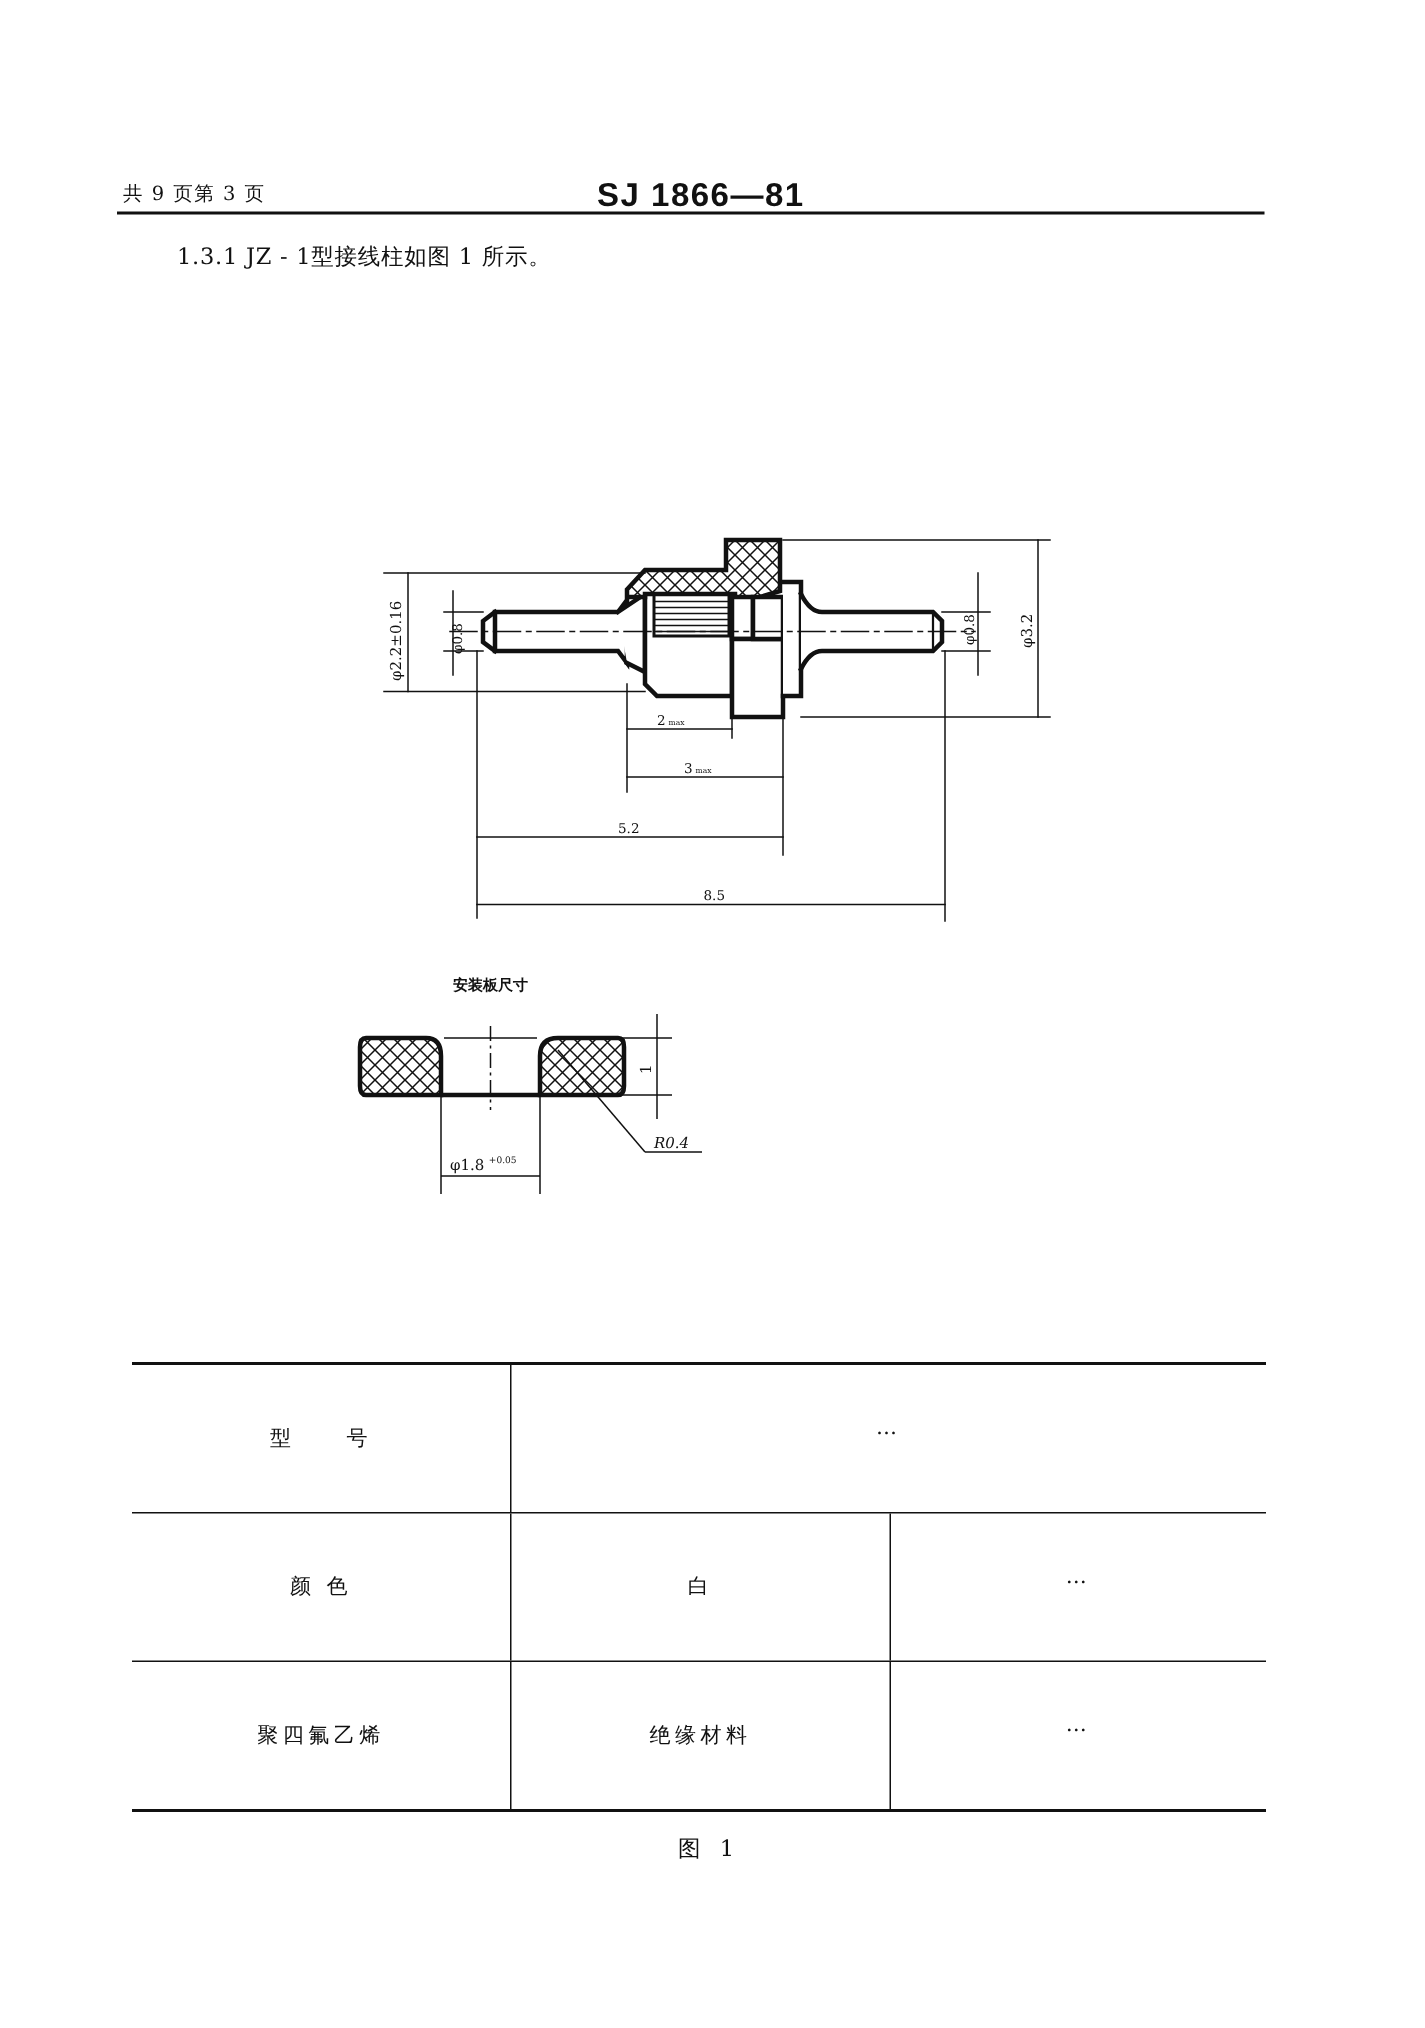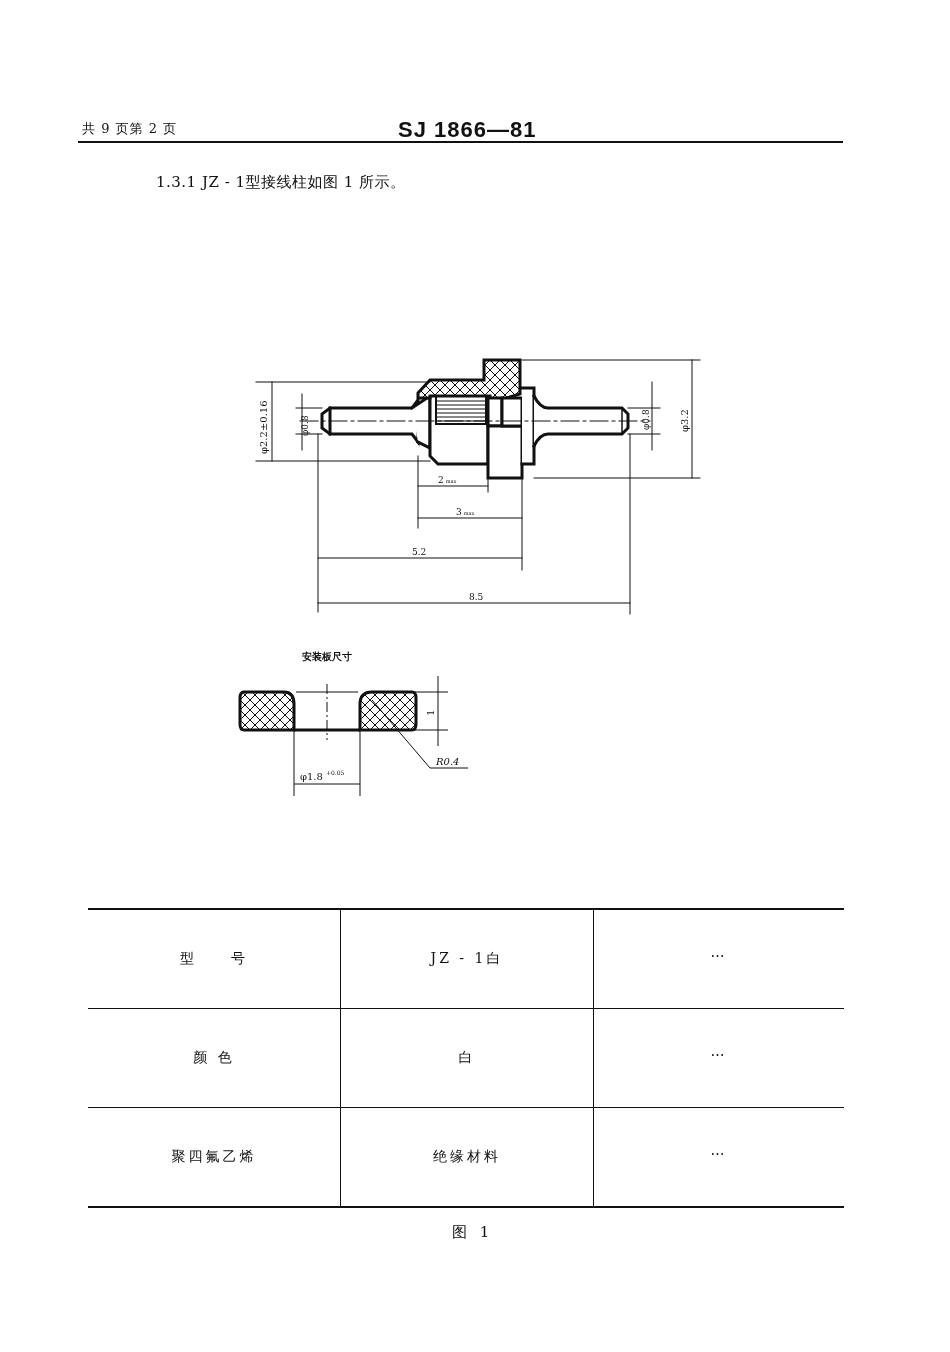--- a/index.html
+++ b/index.html
@@ -3,37 +3,37 @@
 <meta charset="utf-8">
 <style>
   html, body { margin: 0; padding: 0; background: #ffffff; }
   body { width: 950px; height: 1352px; position: relative; overflow: hidden;
          font-family: "DejaVu Serif", "Liberation Serif", serif; color: #111; }
   .abs { position: absolute; }
   .hdr-left { left: 82px; top: 120px; font-size: 13px; letter-spacing: 1px; }
   .hdr-right { left: 398px; top: 117px; font-size: 22px; font-weight: bold;
                font-family: Liberation Sans, sans-serif; letter-spacing: 1px; }
   .hdr-rule { left: 78px; top: 141px; width: 765px; height: 0; border-top: 2.5px solid #111; }
-  .section { left: 118px; top: 173px; font-size: 15px; letter-spacing: 0.5px; margin-left: 38px; }
+  .section { left: 118px; top: 162px; font-size: 15px; letter-spacing: 0.5px; }
   svg.drawing { position: absolute; left: 0; top: 0; }
   .tbl { position: absolute; left: 88px; top: 908px; width: 756px; }
   .tbl .row { display: flex; height: 98px; border-bottom: 1.5px solid #111; }
   .tbl .row.first { border-top: 2.5px solid #111; }
   .tbl .row.last { border-bottom: 2.5px solid #111; }
   .tbl .cell { display: flex; align-items: center; justify-content: center;
                font-size: 14px; letter-spacing: 3px; }
   .tbl .c1 { width: 252px; border-right: 1.5px solid #111; font-weight: normal; }
   .tbl .c2 { width: 252px; border-right: 1.5px solid #111; }
   .tbl .c3 { flex: 1; padding-bottom: 14px; }
   .caption { left: 452px; top: 1223px; font-size: 15px; letter-spacing: 4px; }
 </style>
 </head>
 <body>
 
-<div class="abs hdr-left">共 9 页第 2 页</div>
+<div class="abs hdr-left">共 9 页第 3 页</div>
 <div class="abs hdr-right">SJ 1866—81</div>
 <div class="abs hdr-rule"></div>
 
 <div class="abs section">1.3.1 JZ - 1型接线柱如图 1 所示。</div>
 
 <svg class="drawing" width="950" height="900" viewBox="0 0 950 900">
   <defs>
     <pattern id="hatch" width="10" height="10" patternUnits="userSpaceOnUse">
       <rect width="10" height="10" fill="#fff"></rect>
       <path d="M0,0 L10,10 M10,0 L0,10" stroke="#111" stroke-width="1"></path>
@@ -138,21 +138,20 @@
     <text x="302" y="660" font-size="10" font-weight="bold">安装板尺寸</text>
     <text transform="translate(434,716) rotate(-90)" font-size="10">1</text>
     <text x="436" y="765" font-size="10" font-style="italic">R0.4</text>
     <text x="300" y="780" font-size="10">φ1.8<tspan font-size="6" dy="-5" dx="3">+0.05</tspan></text>
   </g>
 </svg>
 
 <div class="tbl">
   <div class="row first">
     <div class="cell c1">型　　号</div>
-    <div class="cell c2">JZ - 1白</div>
     <div class="cell c3">…</div>
   </div>
   <div class="row">
     <div class="cell c1">颜 色</div>
     <div class="cell c2">白</div>
     <div class="cell c3">…</div>
   </div>
   <div class="row last">
     <div class="cell c2">聚四氟乙烯</div>
     <div class="cell c1">绝缘材料</div>

